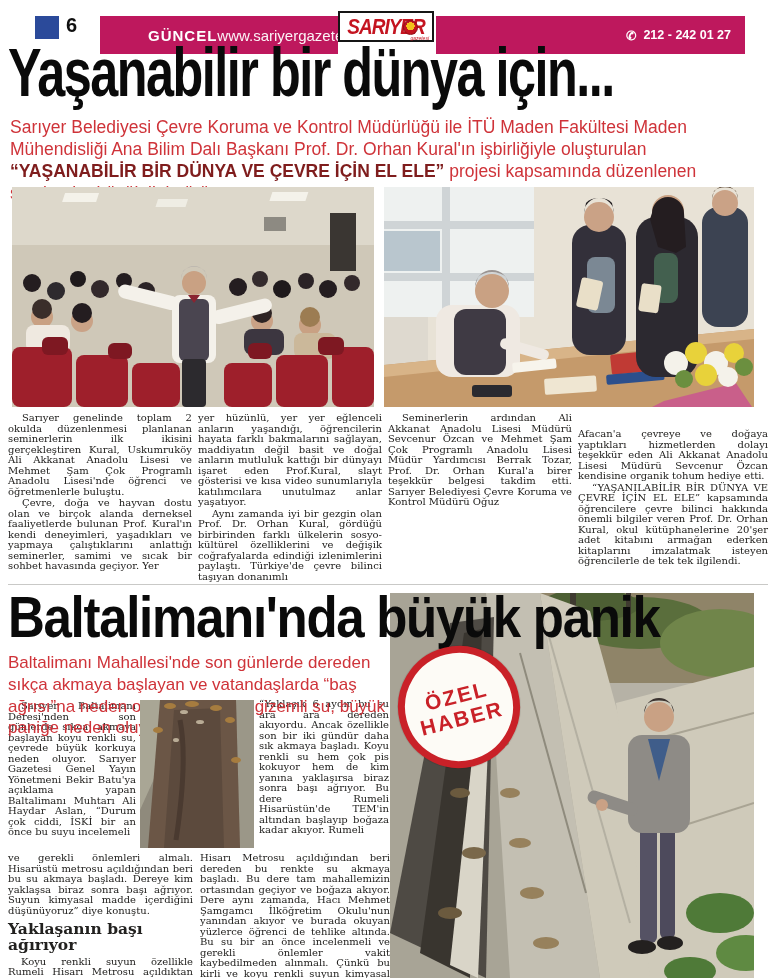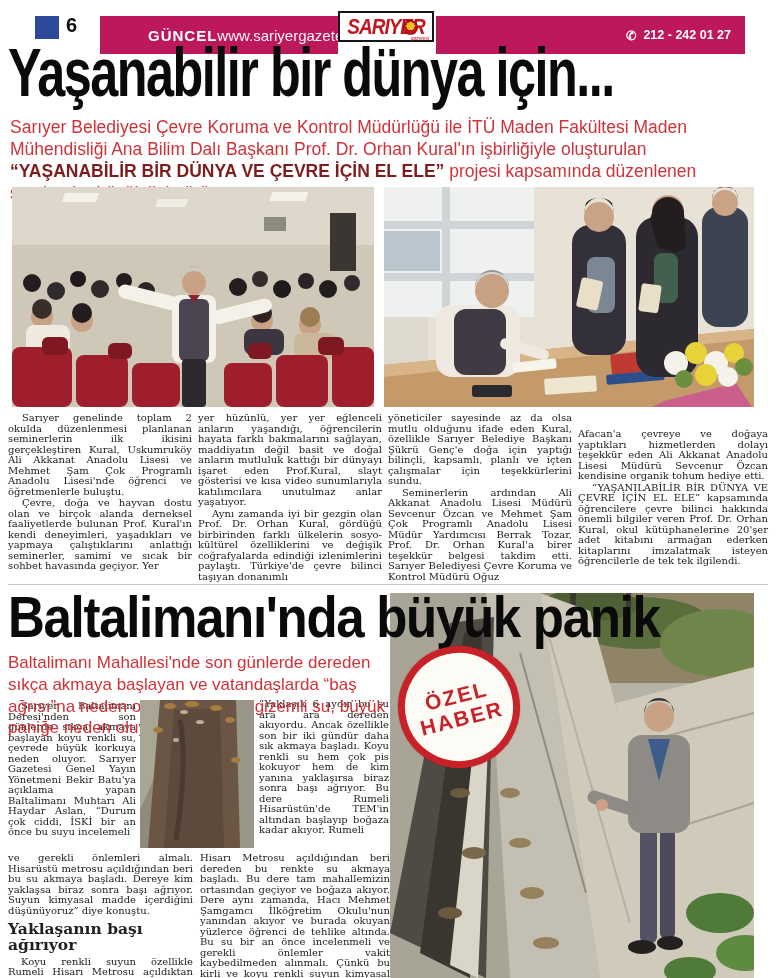--- a/index.html
+++ b/index.html
@@ -228,21 +228,20 @@
 
   <div class="abs bodycol c1">
     <p class="ind">Sarıyer genelinde toplam 2 okulda düzenlenmesi planlanan seminerlerin ilk ikisini gerçekleştiren Kural, Uskumruköy Ali Akkanat Anadolu Lisesi ve Mehmet Şam Çok Programlı Anadolu Lisesi'nde öğrenci ve öğretmenlerle buluştu.</p>
     <p class="ind">Çevre, doğa ve hayvan dostu olan ve birçok alanda derneksel faaliyetlerde bulunan Prof. Kural'ın kendi deneyimleri, yaşadıkları ve yapmaya çalıştıklarını anlattığı seminerler, samimi ve sıcak bir sohbet havasında geçiyor. Yer</p>
   </div>
   <div class="abs bodycol c2">
     <p>yer hüzünlü, yer yer eğlenceli anların yaşandığı, öğrencilerin hayata farklı bakmalarını sağlayan, maddiyatın değil basit ve doğal anların mutluluk kattığı bir dünyayı işaret eden Prof.Kural, slayt gösterisi ve kısa video sunumlarıyla katılımcılara unutulmaz anlar yaşatıyor.</p>
     <p class="ind">Aynı zamanda iyi bir gezgin olan Prof. Dr. Orhan Kural, gördüğü birbirinden farklı ülkelerin sosyo-kültürel özelliklerini ve değişik coğrafyalarda edindiği izlenimlerini paylaştı. Türkiye'de çevre bilinci taşıyan donanımlı</p>
   </div>
   <div class="abs bodycol c3">
-    <p>yöneticiler sayesinde az da olsa mutlu olduğunu ifade eden Kural, özellikle Sarıyer Belediye Başkanı Şükrü Genç'e doğa için yaptığı bilinçli, kapsamlı, planlı ve içten çalışmalar için teşekkürlerini sundu.</p>
     <p class="ind">Seminerlerin ardından Ali Akkanat Anadolu Lisesi Müdürü Sevcenur Özcan ve Mehmet Şam Çok Programlı Anadolu Lisesi Müdür Yardımcısı Berrak Tozar, Prof. Dr. Orhan Kural'a birer teşekkür belgesi takdim etti. Sarıyer Belediyesi Çevre Koruma ve Kontrol Müdürü Oğuz</p>
   </div>
   <div class="abs bodycol c4">
     <p>Afacan'a çevreye ve doğaya yaptıkları hizmetlerden dolayı teşekkür eden Ali Akkanat Anadolu Lisesi Müdürü Sevcenur Özcan kendisine organik tohum hediye etti.</p>
     <p class="ind">“YAŞANILABİLİR BİR DÜNYA VE ÇEVRE İÇİN EL ELE” kapsamında öğrencilere çevre bilinci hakkında önemli bilgiler veren Prof. Dr. Orhan Kural, okul kütüphanelerine 20'şer adet kitabını armağan ederken kitaplarını imzalatmak isteyen öğrencilerle de tek tek ilgilendi.</p>
   </div>
 
   <div class="abs divider"></div>
 
   <div class="abs photo bigphoto">

